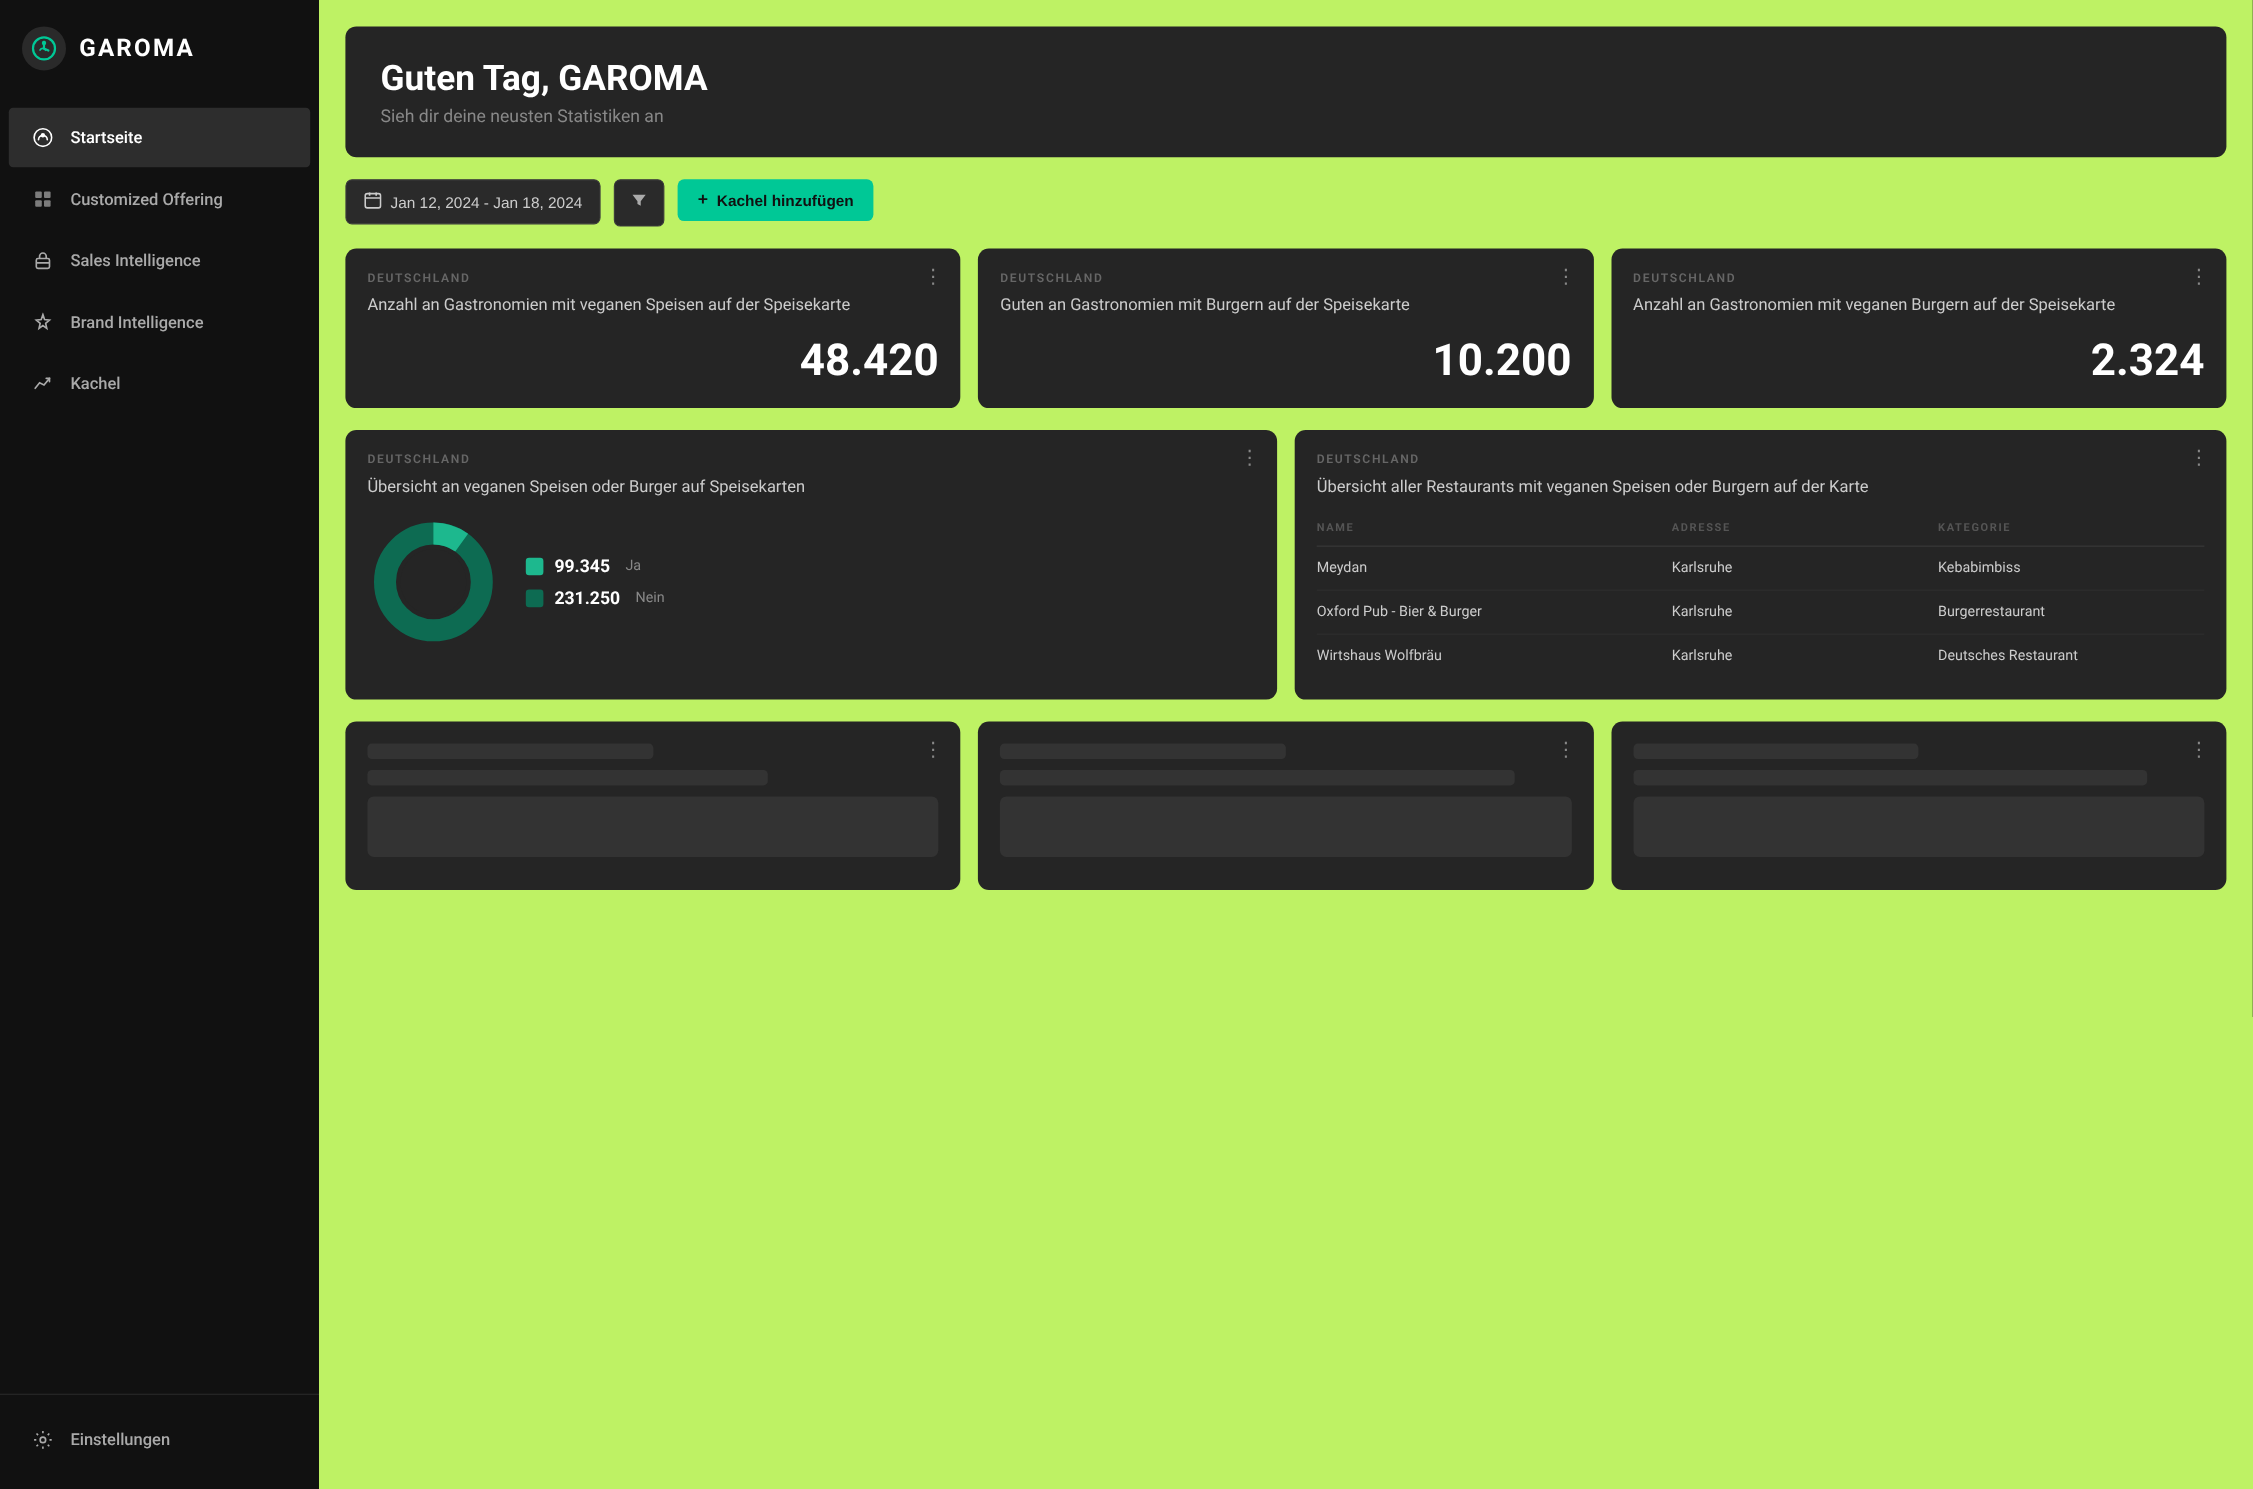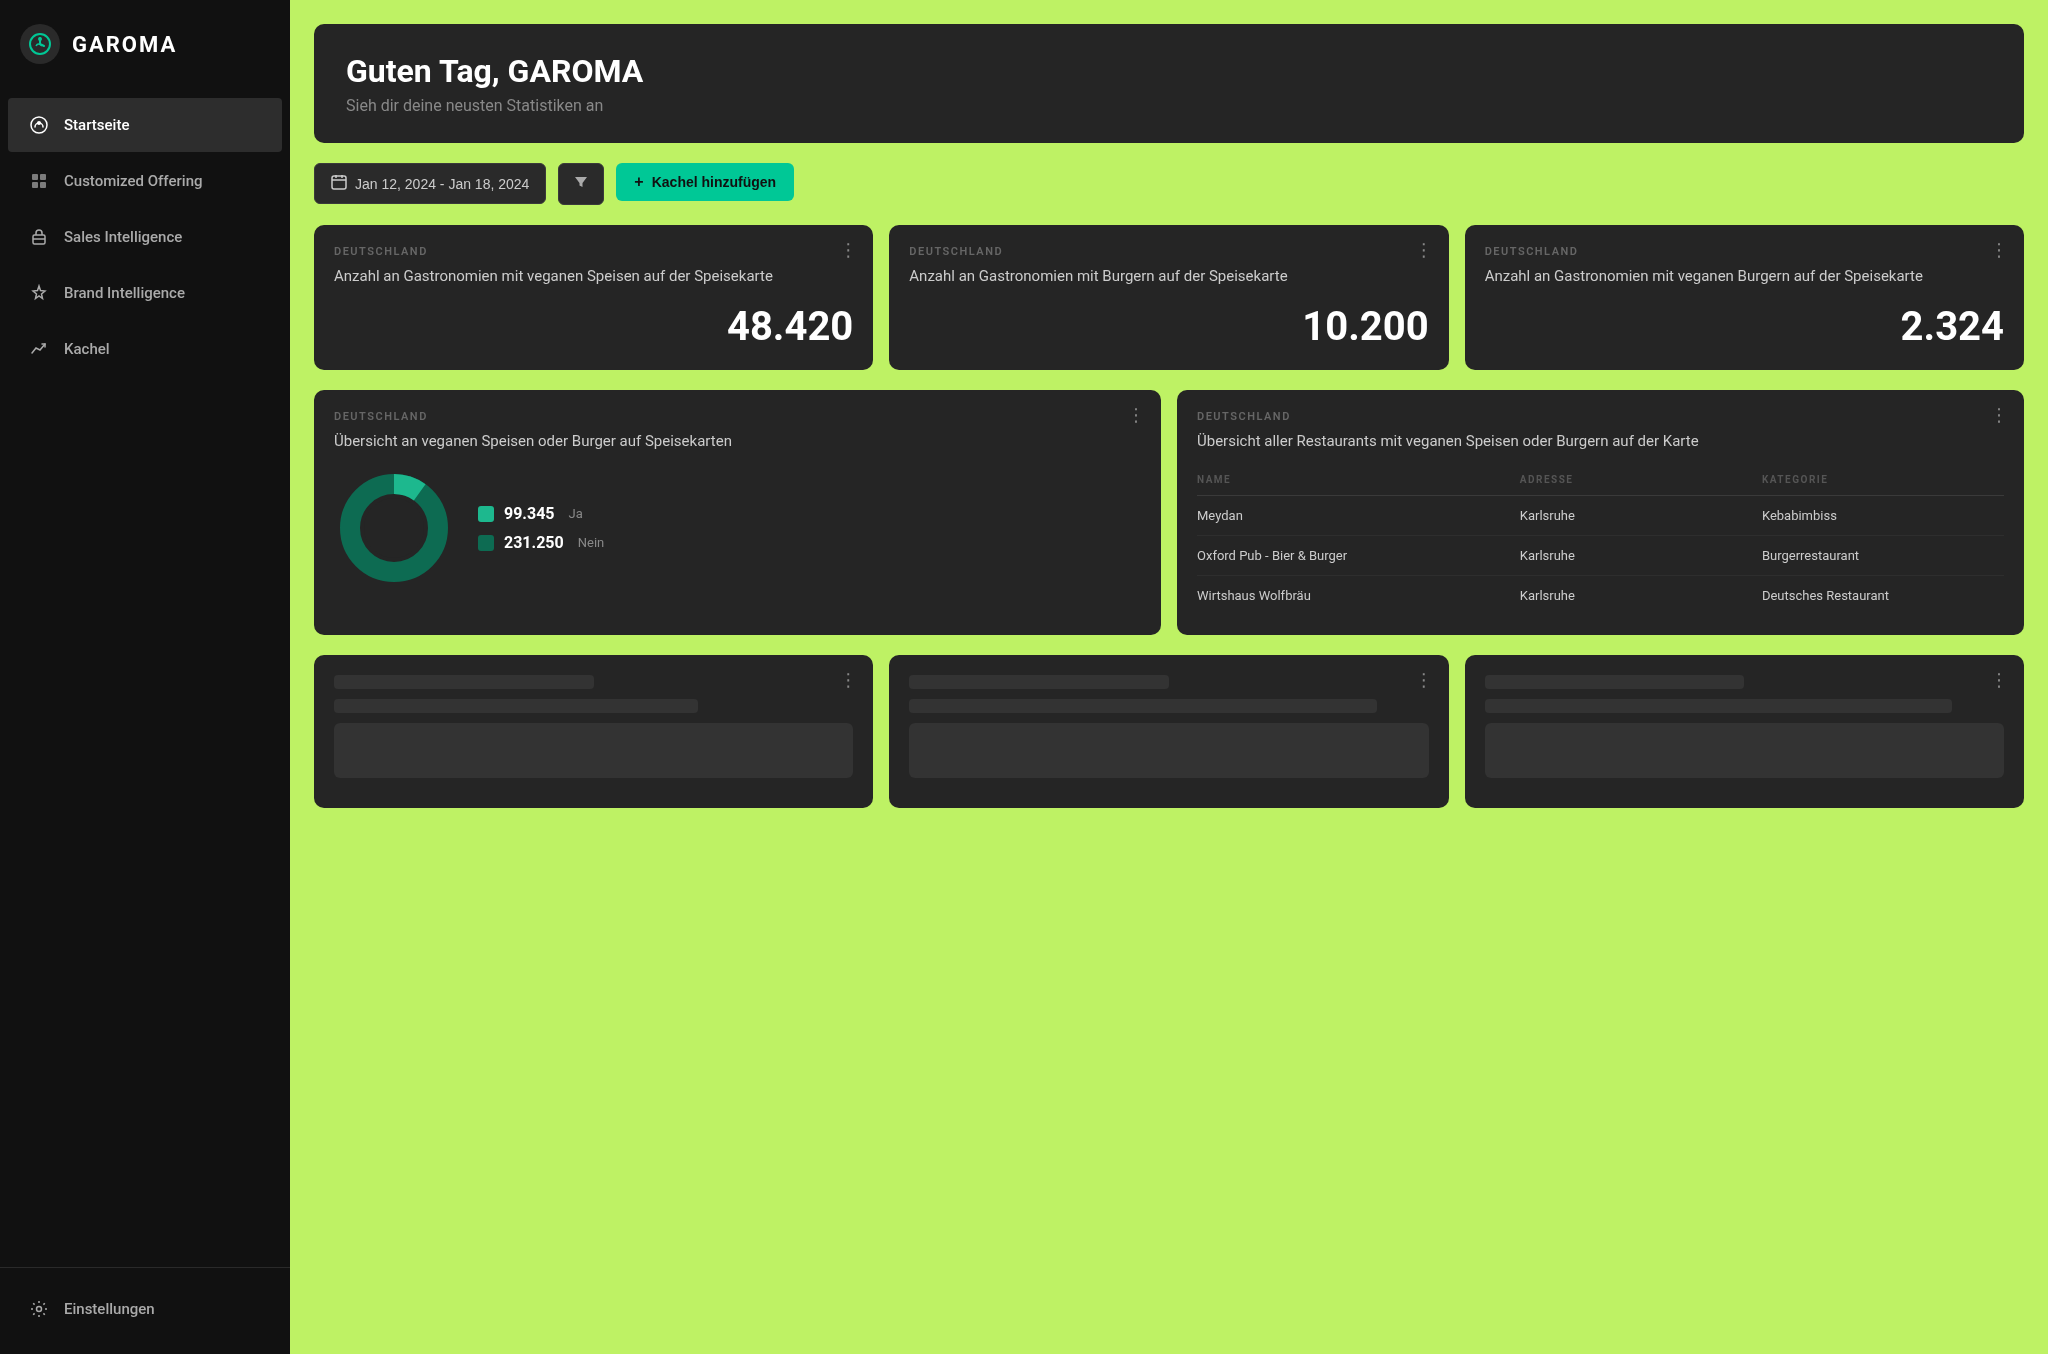--- a/index.html
+++ b/index.html
@@ -453,21 +453,21 @@
     <div class="tile">
       <button class="tile-menu">⋮</button>
       <div class="tile-country">DEUTSCHLAND</div>
       <div class="tile-title">Anzahl an Gastronomien mit veganen Speisen auf der Speisekarte</div>
       <div class="tile-value">48.420</div>
     </div>
 
     <div class="tile">
       <button class="tile-menu">⋮</button>
       <div class="tile-country">DEUTSCHLAND</div>
-      <div class="tile-title">Anzahl an Gastronomien mit Burgern auf der Speisekarte</div>
+      <div class="tile-title">Guten an Gastronomien mit Burgern auf der Speisekarte</div>
       <div class="tile-value">10.200</div>
     </div>
 
     <div class="tile">
       <button class="tile-menu">⋮</button>
       <div class="tile-country">DEUTSCHLAND</div>
       <div class="tile-title">Anzahl an Gastronomien mit veganen Burgern auf der Speisekarte</div>
       <div class="tile-value">2.324</div>
     </div>
   </div>

